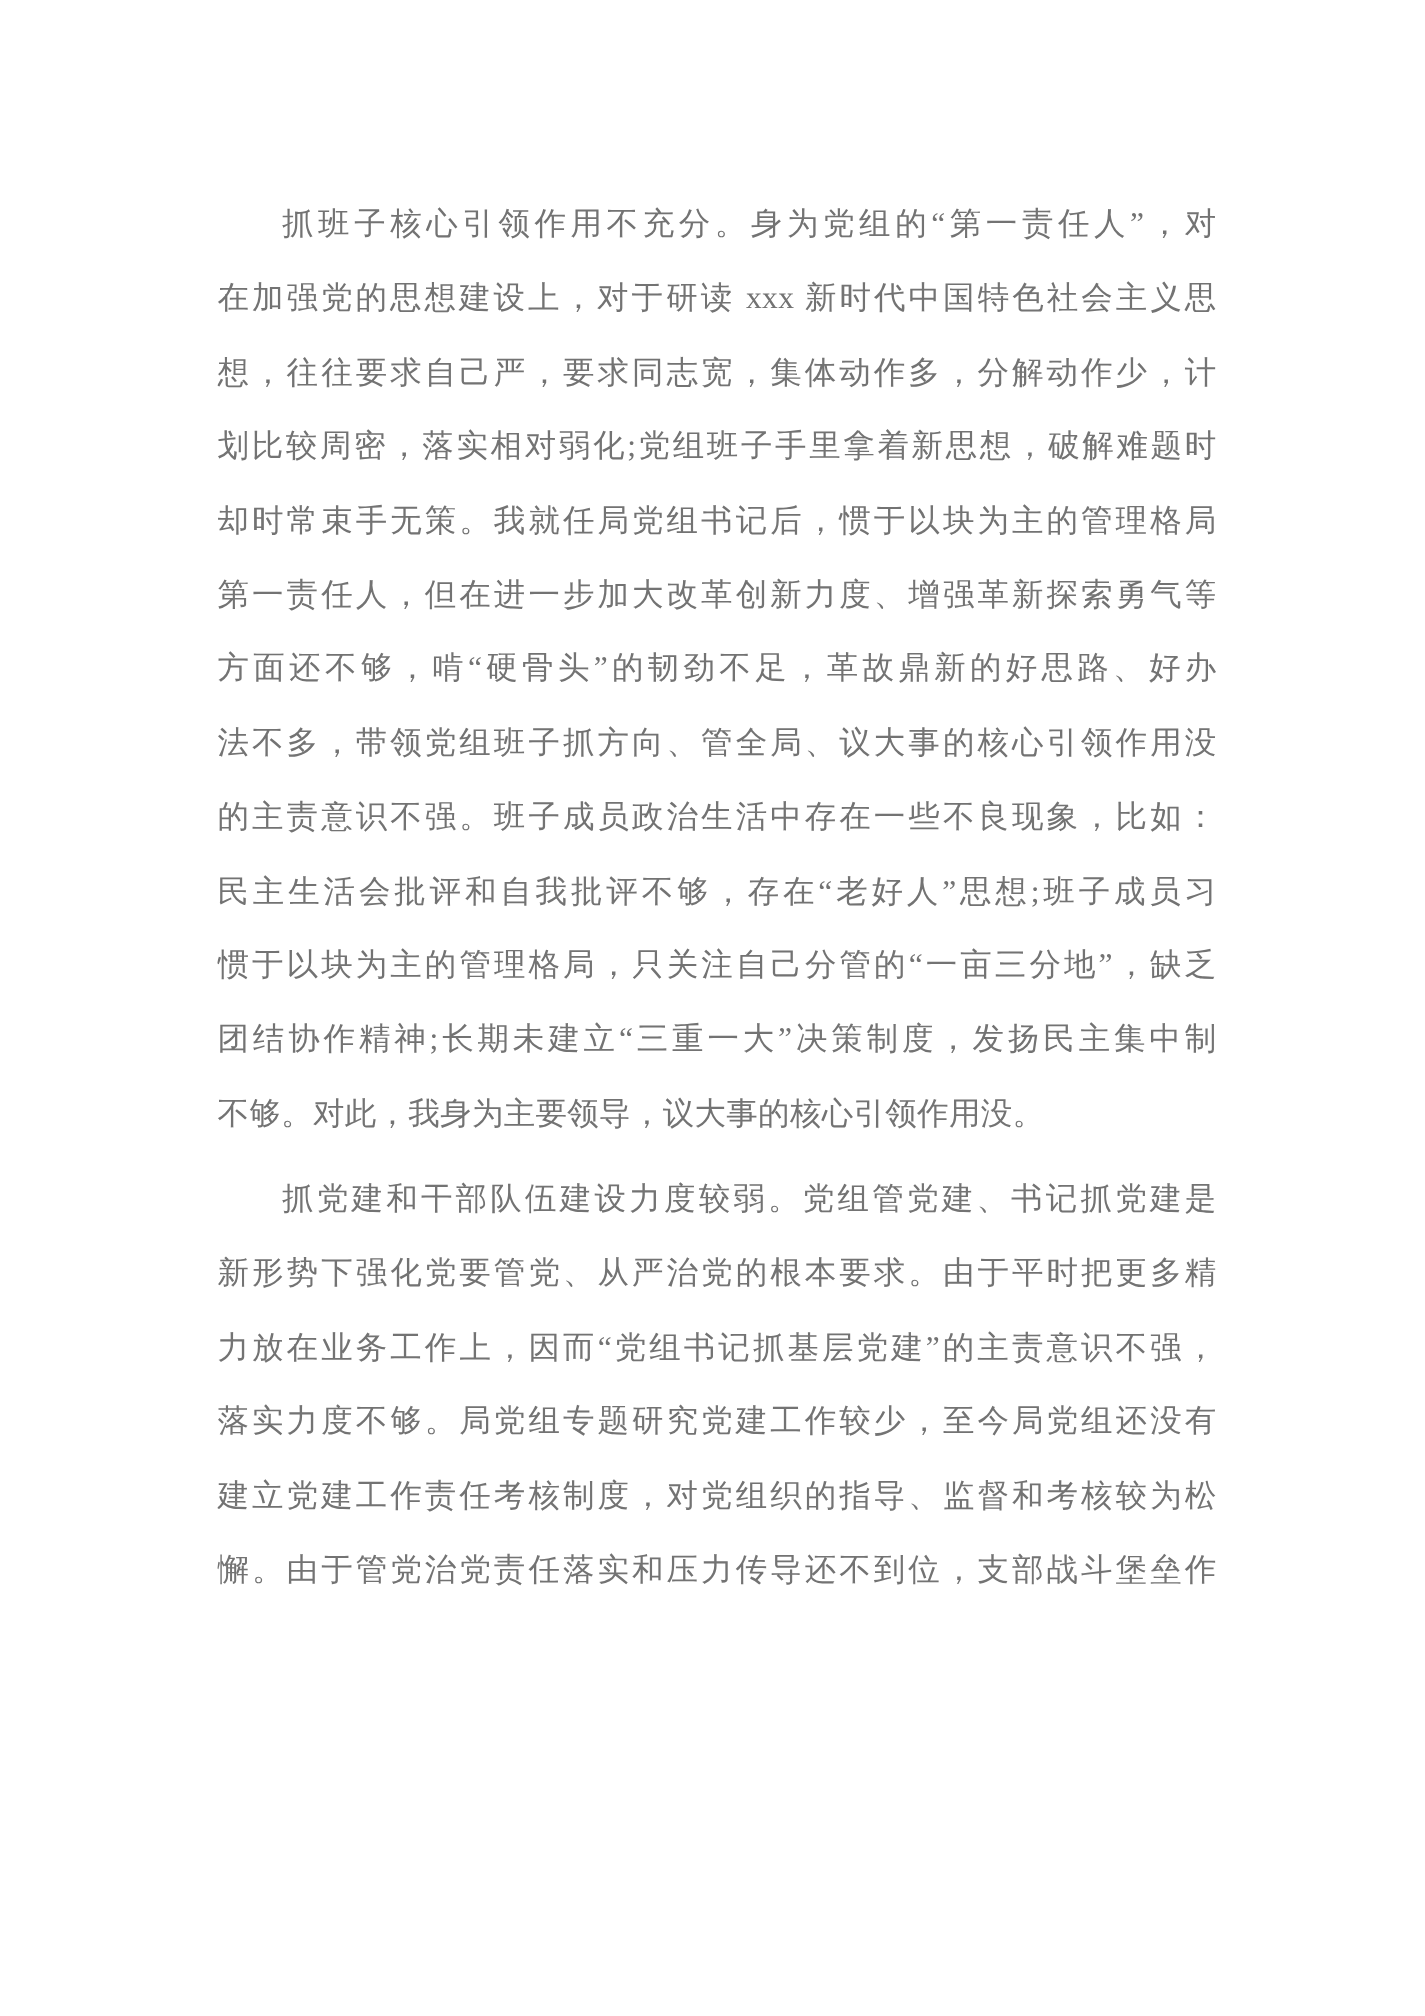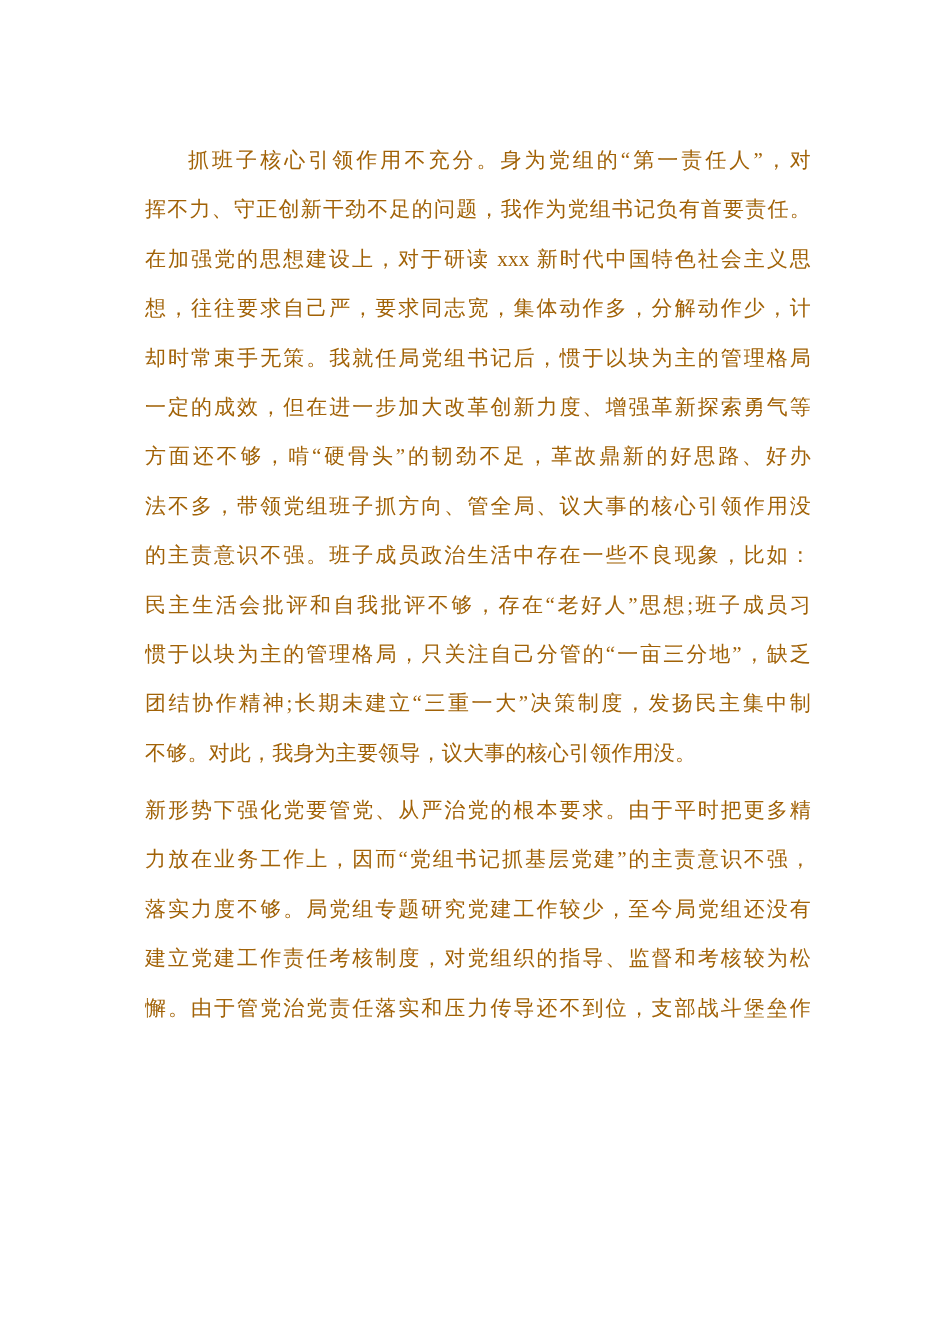--- a/index.html
+++ b/index.html
@@ -15,23 +15,23 @@
   .page {
     position: relative;
     width: 950px;
     height: 1344px;
     background: #ffffff;
     overflow: hidden;
   }
   .text-block {
     position: absolute;
     left: 145px;
-    top: 136px;
+    top: 125px;
     width: 666px;
-    color: #a16207;
+    color: #737373;
   }
   .paragraph {
     margin: 0;
   }
   .paragraph + .paragraph {
     margin-top: 8px;
   }
   .line {
     font-size: 21px;
     line-height: 49.4px;
@@ -49,35 +49,36 @@
   }
 </style>
 </head>
 <body>
 
 <div class="page">
   <div class="text-block">
 
     <div class="paragraph">
       <div class="line indent">抓班子核心引领作用不充分。身为党组的“第一责任人”，对</div>
-      <div class="line">挥不力、守正创新干劲不足的问题，我作为党组书记负有首要责任。</div>
       <div class="line">在加强党的思想建设上，对于研读 xxx 新时代中国特色社会主义思</div>
       <div class="line">想，往往要求自己严，要求同志宽，集体动作多，分解动作少，计</div>
+      <div class="line">划比较周密，落实相对弱化;党组班子手里拿着新思想，破解难题时</div>
       <div class="line">却时常束手无策。我就任局党组书记后，惯于以块为主的管理格局</div>
-      <div class="line">一定的成效，但在进一步加大改革创新力度、增强革新探索勇气等</div>
+      <div class="line">第一责任人，但在进一步加大改革创新力度、增强革新探索勇气等</div>
       <div class="line">方面还不够，啃“硬骨头”的韧劲不足，革故鼎新的好思路、好办</div>
       <div class="line">法不多，带领党组班子抓方向、管全局、议大事的核心引领作用没</div>
       <div class="line">的主责意识不强。班子成员政治生活中存在一些不良现象，比如：</div>
       <div class="line">民主生活会批评和自我批评不够，存在“老好人”思想;班子成员习</div>
       <div class="line">惯于以块为主的管理格局，只关注自己分管的“一亩三分地”，缺乏</div>
       <div class="line">团结协作精神;长期未建立“三重一大”决策制度，发扬民主集中制</div>
       <div class="line para-end">不够。对此，我身为主要领导，议大事的核心引领作用没。</div>
     </div>
 
     <div class="paragraph">
+      <div class="line indent">抓党建和干部队伍建设力度较弱。党组管党建、书记抓党建是</div>
       <div class="line">新形势下强化党要管党、从严治党的根本要求。由于平时把更多精</div>
       <div class="line">力放在业务工作上，因而“党组书记抓基层党建”的主责意识不强，</div>
       <div class="line">落实力度不够。局党组专题研究党建工作较少，至今局党组还没有</div>
       <div class="line">建立党建工作责任考核制度，对党组织的指导、监督和考核较为松</div>
       <div class="line">懈。由于管党治党责任落实和压力传导还不到位，支部战斗堡垒作</div>
     </div>
 
   </div>
 </div>
 

